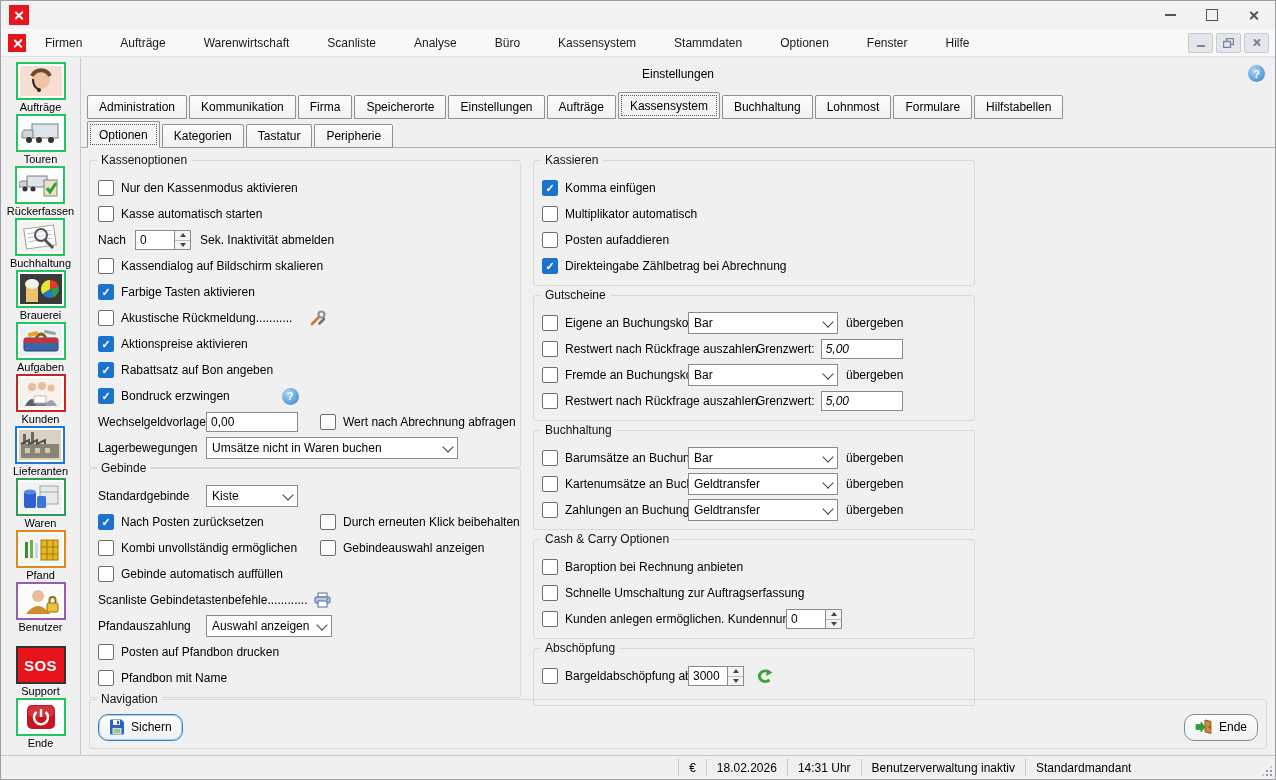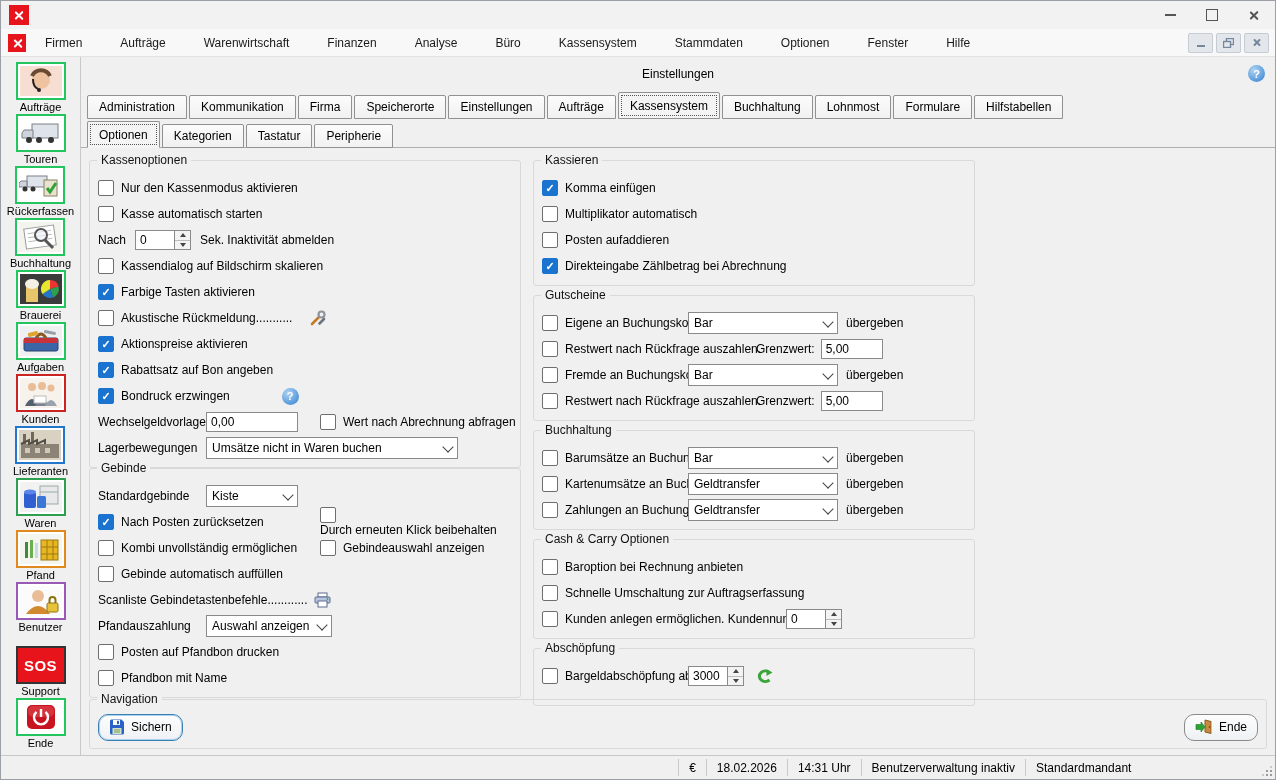--- a/index.html
+++ b/index.html
@@ -67,21 +67,21 @@
   .col-left{width:432px;flex:none;display:flex;flex-direction:column;}
   .col-right{width:442px;flex:none;display:flex;flex-direction:column;gap:9px;margin-left:12px;}
   .group{position:relative;border:1px solid #d9d9d9;border-radius:3px;padding:14px 8px 6px 8px;background:#f0f0f0;}
   .gtitle{position:absolute;top:-8px;left:7px;background:#f0f0f0;padding:0 4px;color:#111;}
   .row{display:flex;align-items:center;height:26px;}
   .cb{width:14px;height:14px;border:1px solid #6e6e6e;border-radius:2px;background:#fff;display:flex;align-items:center;justify-content:center;flex:none;margin-right:7px;}
   .cb.on{background:#1a73ce;border-color:#1a73ce;}
   .cb.on::after{content:"✓";color:#fff;font-size:11px;font-weight:bold;line-height:1;}
   .clabel{white-space:nowrap;}
   .tinput{height:20px;box-sizing:border-box;border:1px solid #8a8a8a;background:#fff;padding:0 4px;font-family:"Liberation Sans",sans-serif;font-size:12px;color:#000;}
-  .w92{width:92px;} .w62{width:62px;} .w40{width:40px;}
+  .w92{width:92px;} .w62{width:82px;font-style:italic;} .w40{width:40px;}
   .spinbox{display:flex;align-items:stretch;height:20px;}
   .spin{display:flex;flex-direction:column;border:1px solid #8a8a8a;border-left:none;width:15px;}
   .sb{flex:1;background:#f3f3f3;display:flex;align-items:center;justify-content:center;}
   .sb + .sb{border-top:1px solid #bbb;}
   .tri-up{width:0;height:0;border-left:3px solid transparent;border-right:3px solid transparent;border-bottom:4px solid #444;}
   .tri-dn{width:0;height:0;border-left:3px solid transparent;border-right:3px solid transparent;border-top:4px solid #444;}
   .select{height:22px;box-sizing:border-box;border:1px solid #8a8a8a;background:#fff;display:flex;align-items:center;justify-content:space-between;padding:0 5px;}
   .chev{width:7px;height:7px;border-right:1.6px solid #444;border-bottom:1.6px solid #444;transform:rotate(45deg);margin-top:-3px;flex:none;}
   .sel250{width:252px;} .sel120{width:126px;} .sel92{width:92px;} .sel150{width:150px;}
   .flabel{white-space:nowrap;}
@@ -129,21 +129,21 @@
   </div>
 
   <div class="menubar">
     <span class="logo logo-sm">
         <span class="xglyph" style="width:10px;height:10px;"></span>
       </span>
     <div class="menu-items">
       <span class="menu-item">Firmen</span>
       <span class="menu-item">Aufträge</span>
       <span class="menu-item">Warenwirtschaft</span>
-      <span class="menu-item">Finanzen</span>
+      <span class="menu-item">Scanliste</span>
       <span class="menu-item">Analyse</span>
       <span class="menu-item">Büro</span>
       <span class="menu-item">Kassensystem</span>
       <span class="menu-item">Stammdaten</span>
       <span class="menu-item">Optionen</span>
       <span class="menu-item">Fenster</span>
       <span class="menu-item">Hilfe</span>
     </div>
     <div class="mdi-controls">
       <span class="mdibtn">
@@ -449,21 +449,21 @@
               <span class="select sel92">
                 <span>Kiste</span>
                 <span class="chev"></span>
               </span>
             </div>
             <div class="row">
               <span class="colw218">
                 <span class="cb on"></span>
                 <span class="clabel">Nach Posten zurücksetzen</span>
               </span>
-              <span style="display:flex;flex-direction:column;">
+              <span style="display:flex;align-items:center;">
                 <span class="cb"></span>
                 <span class="clabel">Durch erneuten Klick beibehalten</span>
               </span>
             </div>
             <div class="row">
               <span class="colw218">
                 <span class="cb"></span>
                 <span class="clabel">Kombi unvollständig ermöglichen</span>
               </span>
               <span style="display:flex;align-items:center;">

